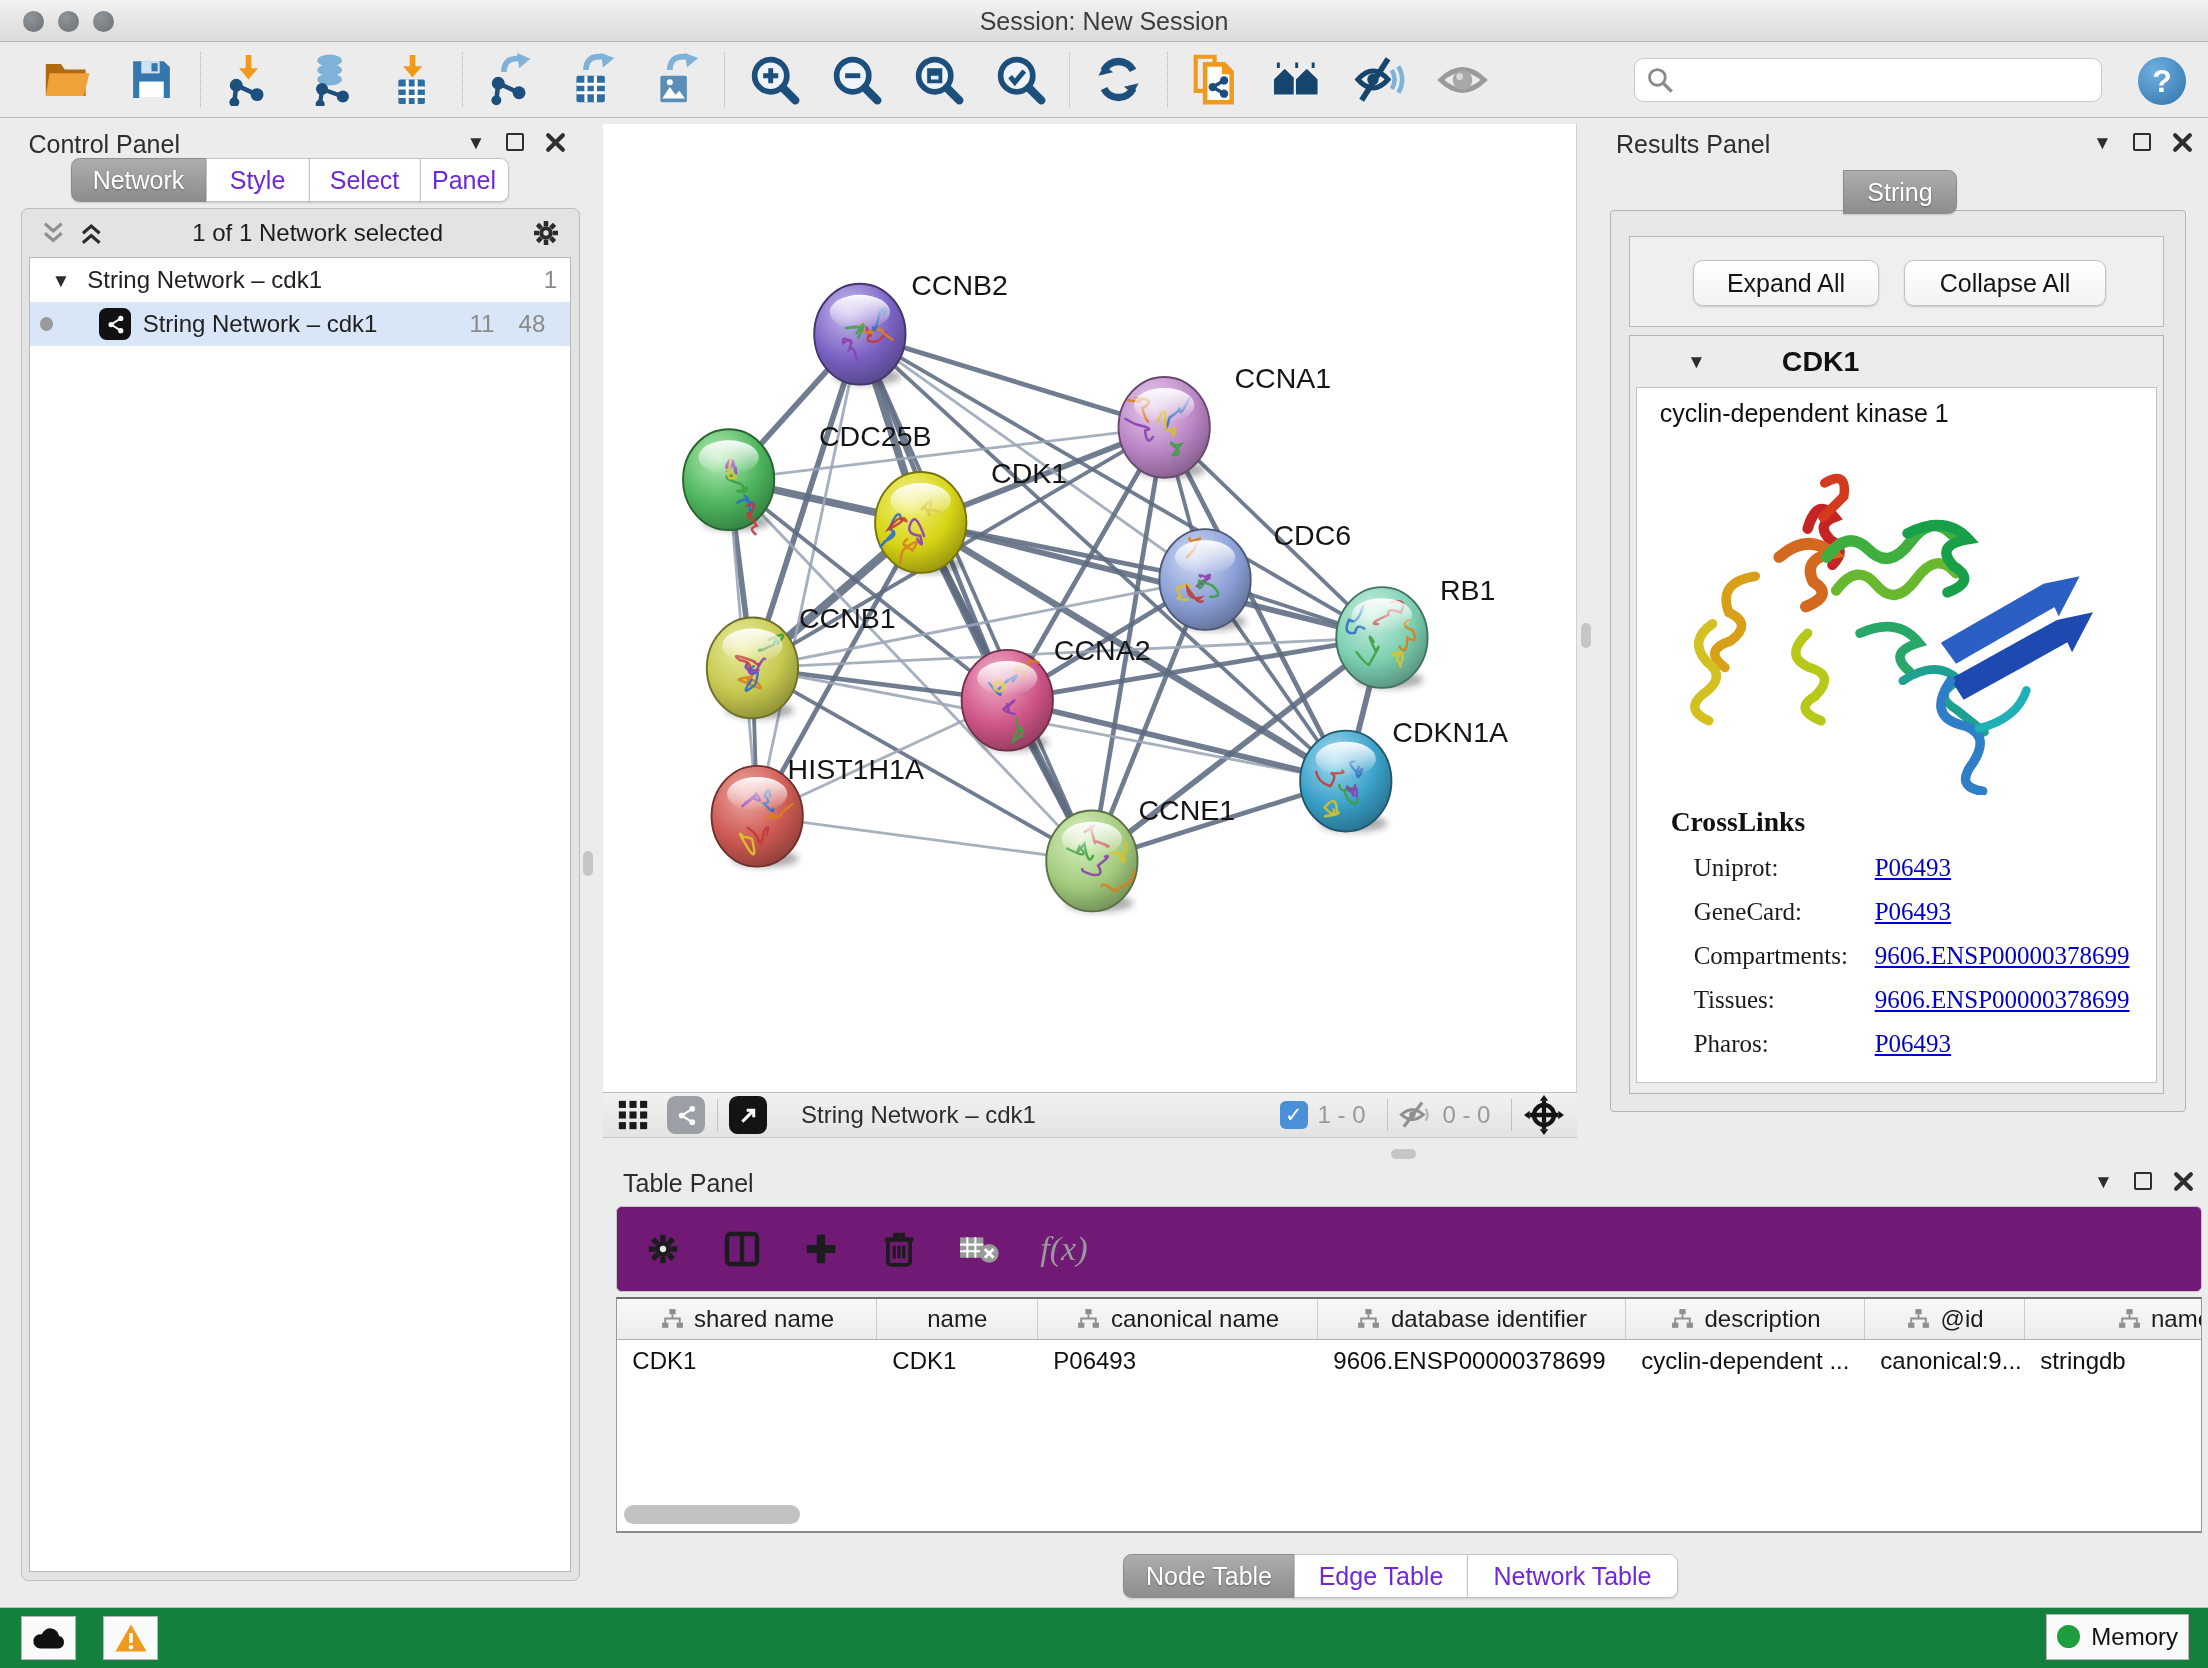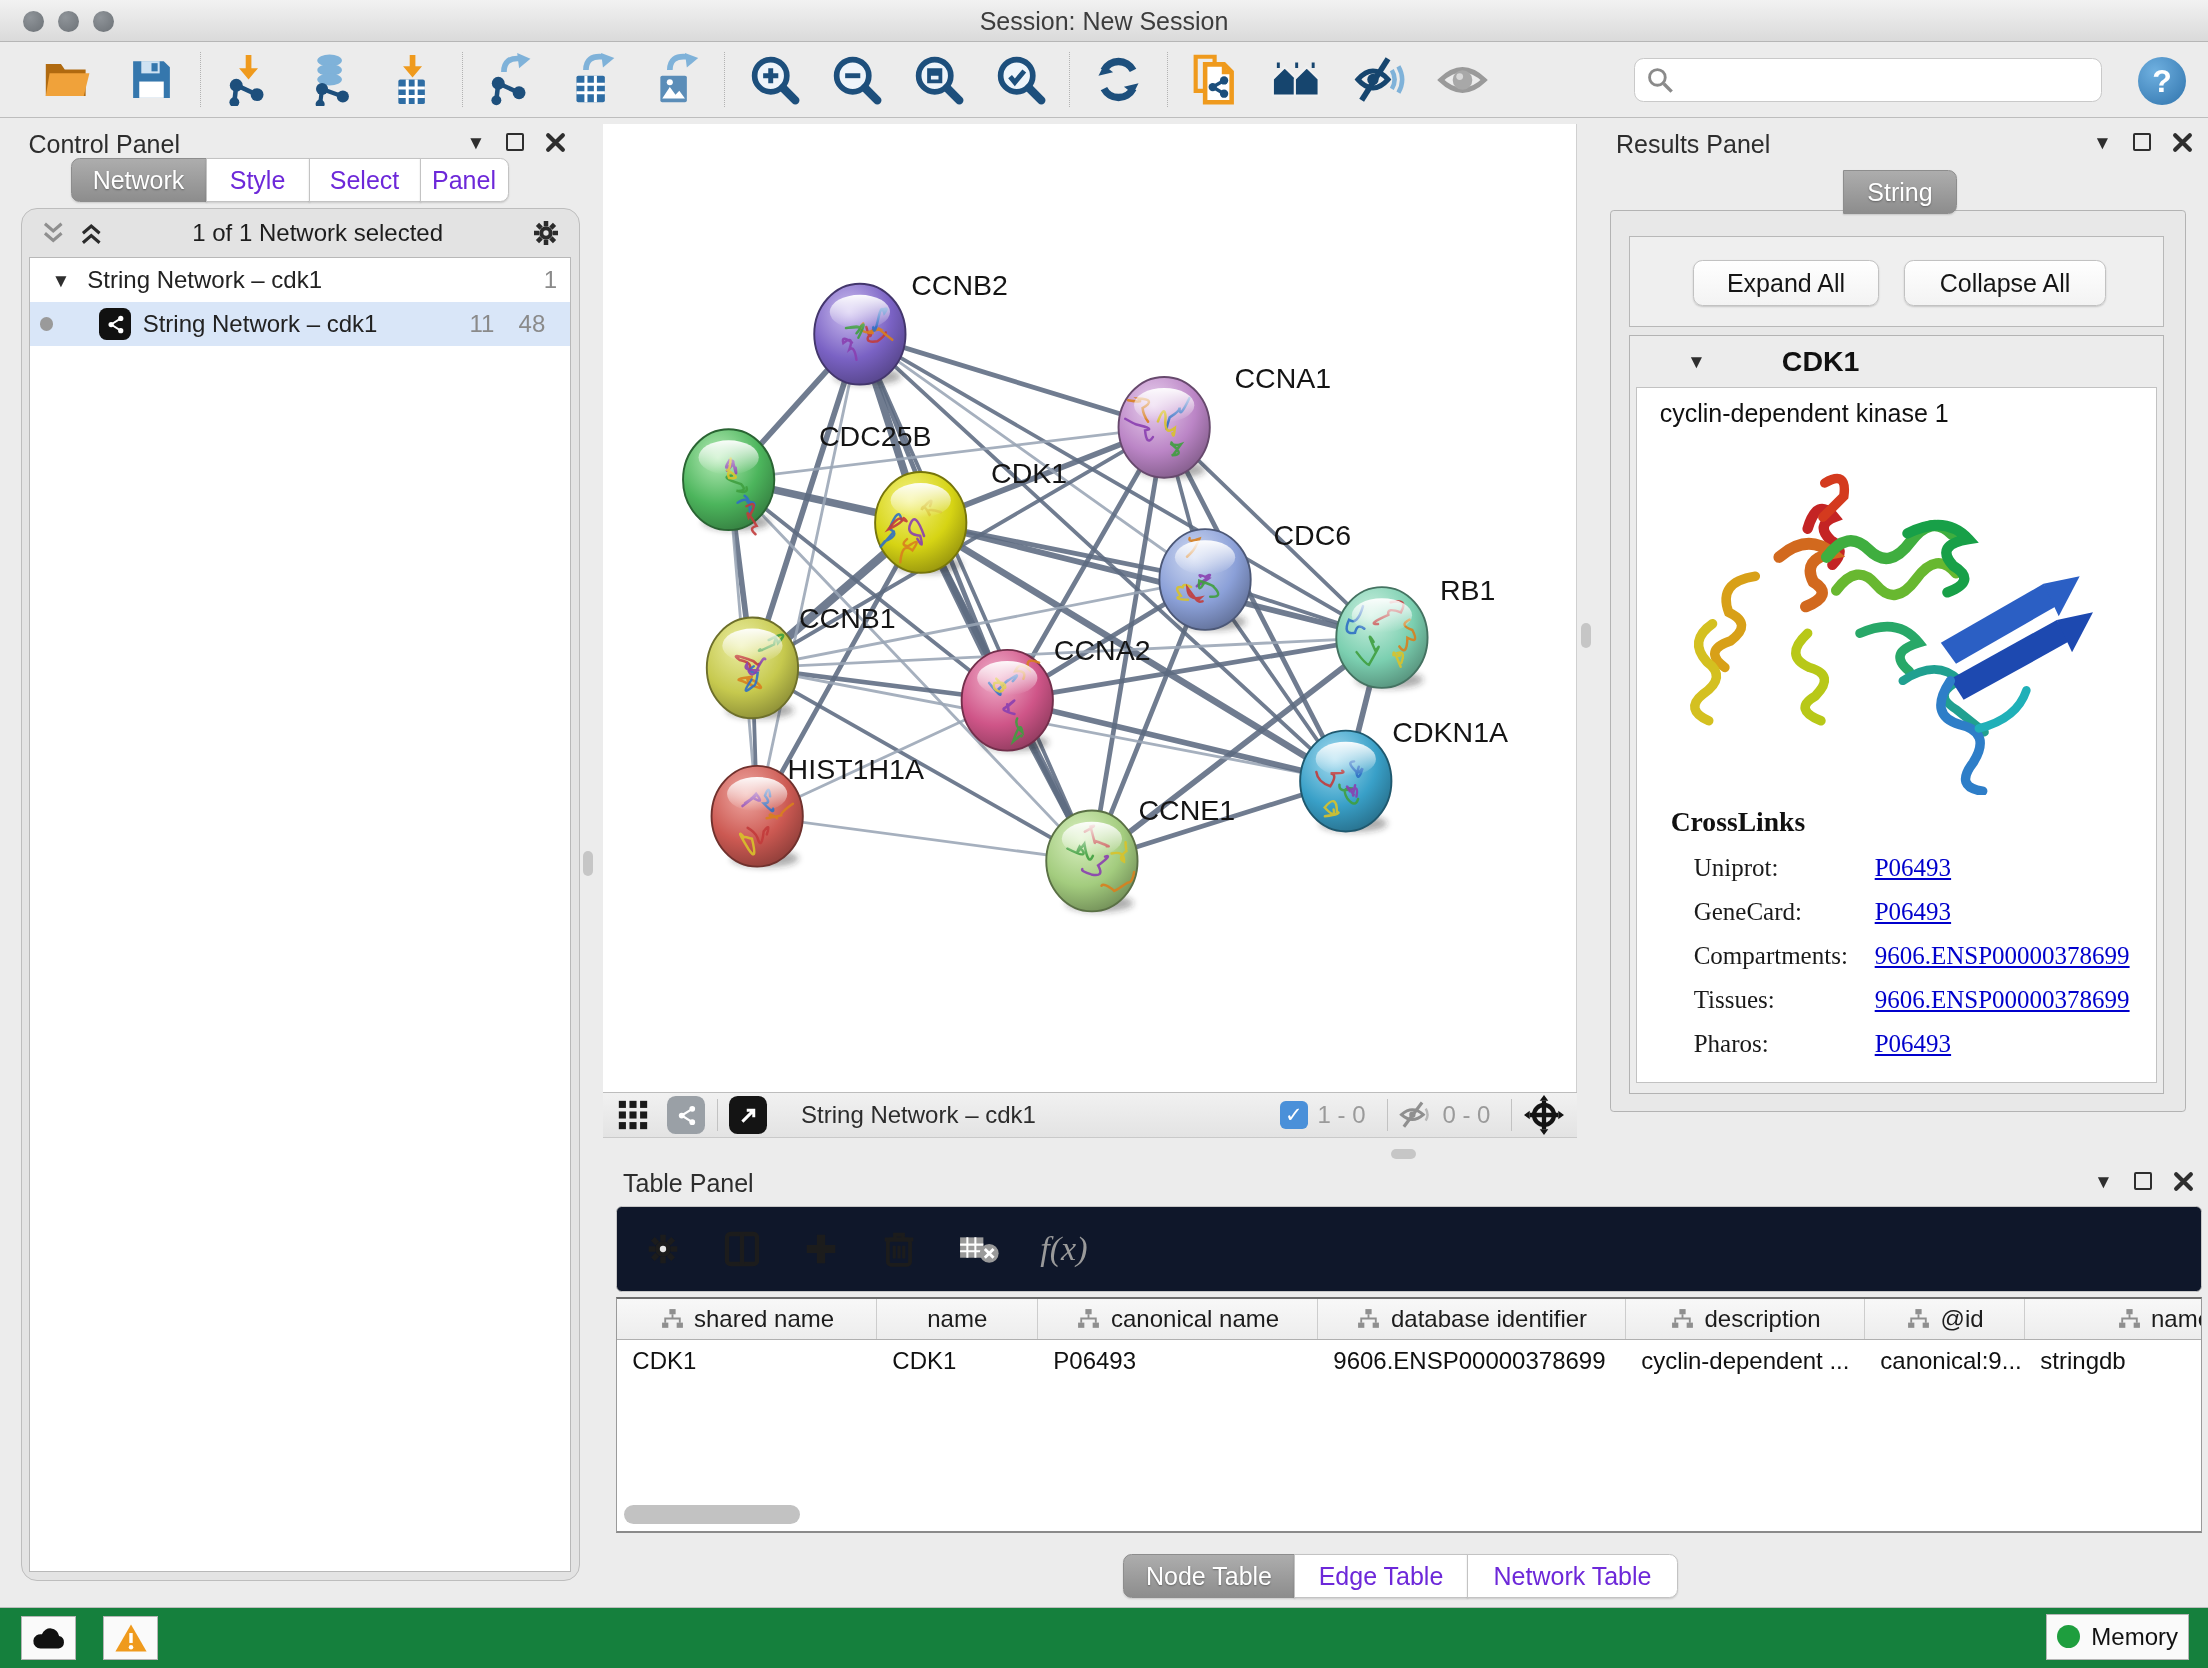--- a/index.html
+++ b/index.html
@@ -41,21 +41,21 @@
             box-shadow:0 1px 1.9px rgba(0,0,0,.15);}
   .seg .tab:first-child{border-radius:8.6px 0 0 8.6px;}
   .seg .tab:last-child{border-radius:0 8.6px 8.6px 0;}
   .seg .tab.active{background:linear-gradient(#adadad,#8d8d8d);color:#fff;border-color:#8d8d8d;
             text-shadow:0 1px 1.9px rgba(0,0,0,.35);}
   .tab.single{border-radius:8.6px;}
 
   
   .control-panel{position:absolute;left:9.5px;top:124px;width:582px;height:1459px;}
   .cp-box{position:absolute;left:11.4px;top:84px;width:559px;height:1373px;background:#e3e3e3;
-          border:1px solid #bdbdbd;border-radius:16px;}
+          border:1px solid #bdbdbd;border-radius:7px;}
   .cp-strip{position:absolute;left:0;top:0;width:100%;height:48px;display:flex;align-items:center;
             padding:0 17px;}
   .cp-strip .summary{flex:1;text-align:center;font-size:24px;color:#1d1d1d;}
   .cp-tree{position:absolute;left:7.6px;top:48px;right:7.6px;bottom:7.6px;background:#fff;
            border:1px solid #b8b8b8;overflow:hidden;}
   .tree-row{position:relative;height:44px;display:flex;align-items:center;font-size:24px;}
   .tree-row.selected{background:#d9e6f8;}
   .tree-count{position:absolute;color:#8a8a8a;font-size:24px;}
   .appicon{width:32px;height:32px;border-radius:7.6px;background:#111;display:flex;align-items:center;
            justify-content:center;flex:0 0 auto;}
@@ -93,21 +93,21 @@
   .protein{position:absolute;left:28.5px;top:55px;}
   .crosslinks{position:absolute;left:0;top:418px;width:100%;
               font-family:"Liberation Serif","DejaVu Serif",serif;}
   .cl-head{margin-left:34px;font-size:27.6px;font-weight:bold;color:#111;}
   .cl-row{margin-left:57px;margin-top:16px;font-size:25px;display:flex;}
   .cl-label{width:181px;color:#1a1a1a;flex:0 0 auto;}
   .cl-value{color:#0000cc;text-decoration:underline;}
 
   
   .table-panel{position:absolute;left:603px;top:1167px;width:1605px;height:440px;}
-  .tp-toolbar{position:absolute;left:13.3px;top:39px;width:1586px;height:86px;background:#0f172a;
+  .tp-toolbar{position:absolute;left:13.3px;top:39px;width:1586px;height:86px;background:#701a75;
               border:1px solid #c6c6c6;border-radius:5.7px;display:flex;align-items:center;
               padding-left:27px;gap:40px;}
   .fx{font-family:"Liberation Serif","DejaVu Serif",serif;font-style:italic;font-size:34px;color:#9a9a9a;}
   .tp-table{position:absolute;left:13.3px;top:130px;width:1586px;height:236px;background:#fff;
             border:1px solid #9a9a9a;border-top:2.9px solid #6e6e6e;border-bottom:2.9px solid #8a8a8a;
             overflow:hidden;}
   .thead{display:flex;height:41px;background:linear-gradient(#f8f8f8,#ededed);
          border-bottom:1px solid #b0b0b0;}
   .th{display:flex;align-items:center;justify-content:center;gap:9.5px;border-right:1px solid #cdcdcd;
       font-size:24px;color:#1c1c1c;flex:0 0 auto;overflow:hidden;}

